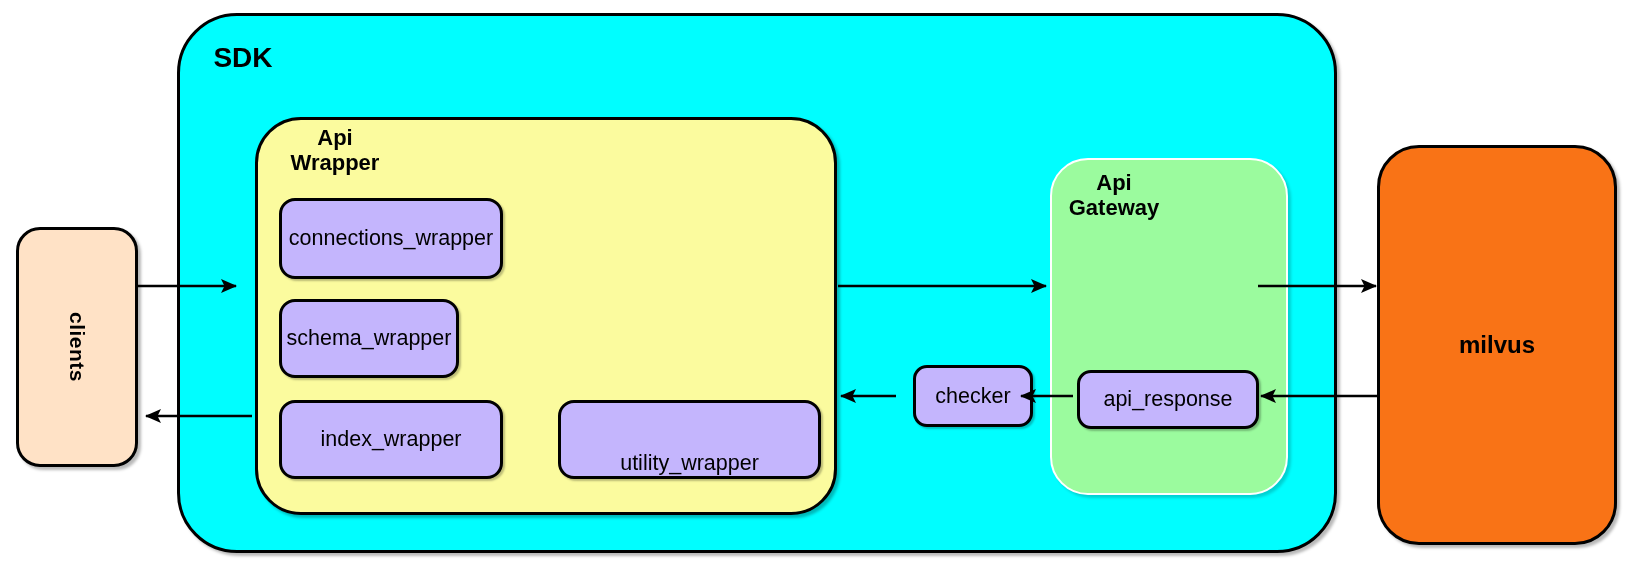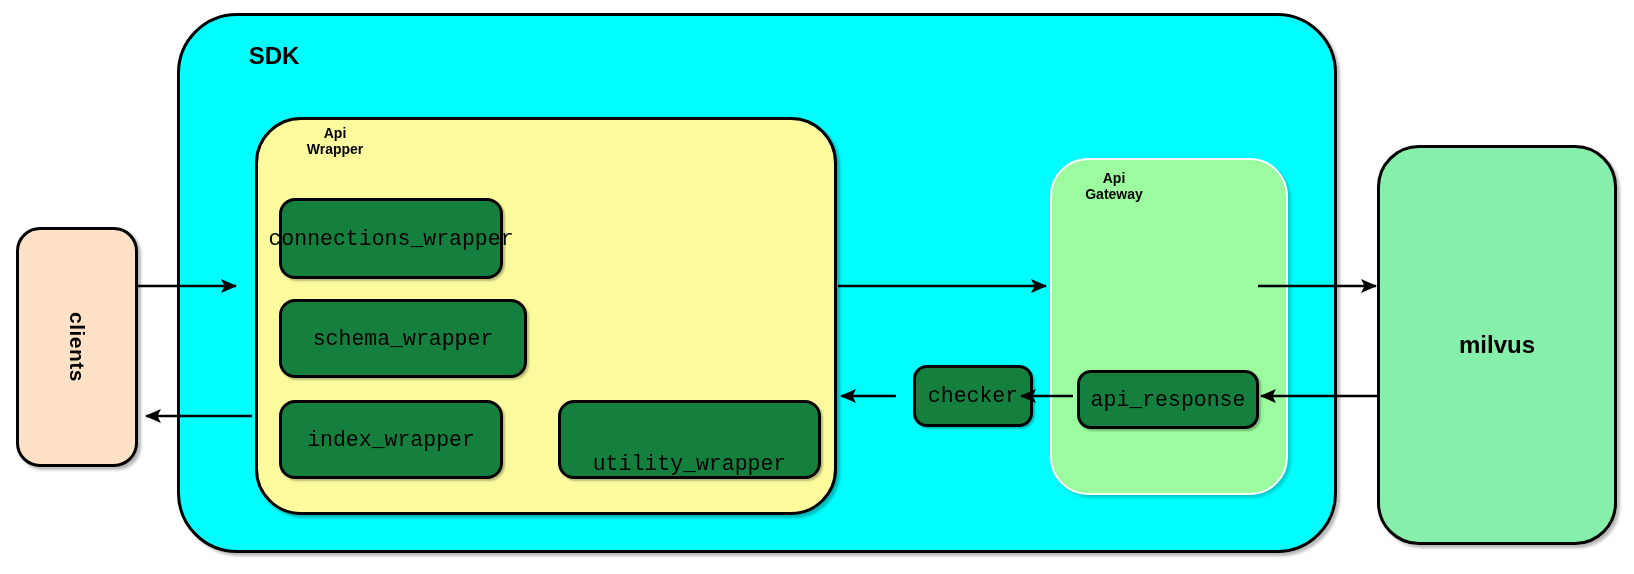--- a/index.html
+++ b/index.html
@@ -24,38 +24,37 @@
                 display:flex; align-items:center; justify-content:center; }
   .clients-label { writing-mode: vertical-rl; font-weight:bold; font-size:21px; letter-spacing:0.5px; }
   .milvus     { left:1377px; top:145px; width:240px; height:400px; border-radius:42px;
                 display:flex; align-items:center; justify-content:center; }
   .milvus-label { font-weight:bold; font-size:24px; }
   .api-wrapper { left:255px; top:117px; width:582px; height:398px; border-radius:46px; }
   .api-gateway { left:1050px; top:158px; width:238px; height:337px; border-radius:38px;
                  border:2px solid #ffffff; box-shadow:3px 3px 3px rgba(0,0,0,0.18); }
   
   .container-label {
-    position:absolute; font-weight:bold; font-size:14px; line-height:1.15;
+    position:absolute; font-weight:bold; font-size:22px; line-height:1.15;
     text-align:center; white-space:pre-line;
   }
-  .sdk-title { left:64px; top:26px; width:60px; font-size:24px; }
+  .sdk-title { left:33px; top:26px; width:60px; font-size:28px; }
   .aw-title  { left:18px; top:5px;  width:118px; }
   .ag-title  { left:8px;  top:10px; width:108px; }
   
   .node {
-    position:absolute; box-sizing:border-box; background:#15803d;
+    position:absolute; box-sizing:border-box; background:#c4b5fd;
     border:3px solid #000; border-radius:16px;
     display:flex; align-items:center; justify-content:center;
     font-size:21.5px;
     box-shadow: 2px 2px 2px rgba(0,0,0,0.25);
-    font-family: Liberation Mono, monospace;
   }
   .aw-r1c1 { left:21px;  top:78px;  width:224px; height:81px; }
   .aw-r1c2 { left:300px; top:78px;  width:263px; height:81px; }
-  .aw-r2c1 { left:21px;  top:179px; width:248px; height:79px; }
+  .aw-r2c1 { left:21px;  top:179px; width:180px; height:79px; }
   .aw-r2c2 { left:300px; top:179px; width:263px; height:79px; }
   .aw-r3c1 { left:21px;  top:280px; width:224px; height:79px; }
   .aw-r3c2 { left:300px; top:280px; width:263px; height:79px;align-items:flex-end; }
   .ag-request  { left:27px; top:99px;  width:180px; height:60px; border-radius:14px; }
   .ag-response { left:25px; top:210px; width:182px; height:59px; border-radius:14px; }
   .checker { left:897px; top:365px; width:120px; height:62px; border-radius:14px;margin-left:16px; }
   
   #arrows { position:absolute; left:0; top:0; width:1634px; height:574px; pointer-events:none; }
 </style>
 </head>
@@ -64,21 +63,21 @@
 <div id="canvas">
 
   <div class="box sdk" style="background-color: rgb(0, 254, 255);">
     <div class="container-label sdk-title">SDK</div>
   </div>
 
   <div class="box clients" style="background-color: rgb(255, 226, 198);">
     <span class="clients-label">clients</span>
   </div>
 
-  <div class="box milvus" style="background-color: #86efac;">
+  <div class="box milvus" style="background-color: #f97316;">
     <span class="milvus-label">milvus</span>
   </div>
 
   <div class="box api-wrapper" style="background-color: rgb(251, 251, 158);">
     <div class="container-label aw-title">Api
 Wrapper</div>
 
     <div class="node aw-r1c1">
       <span>connections_wrapper</span>
     </div>

